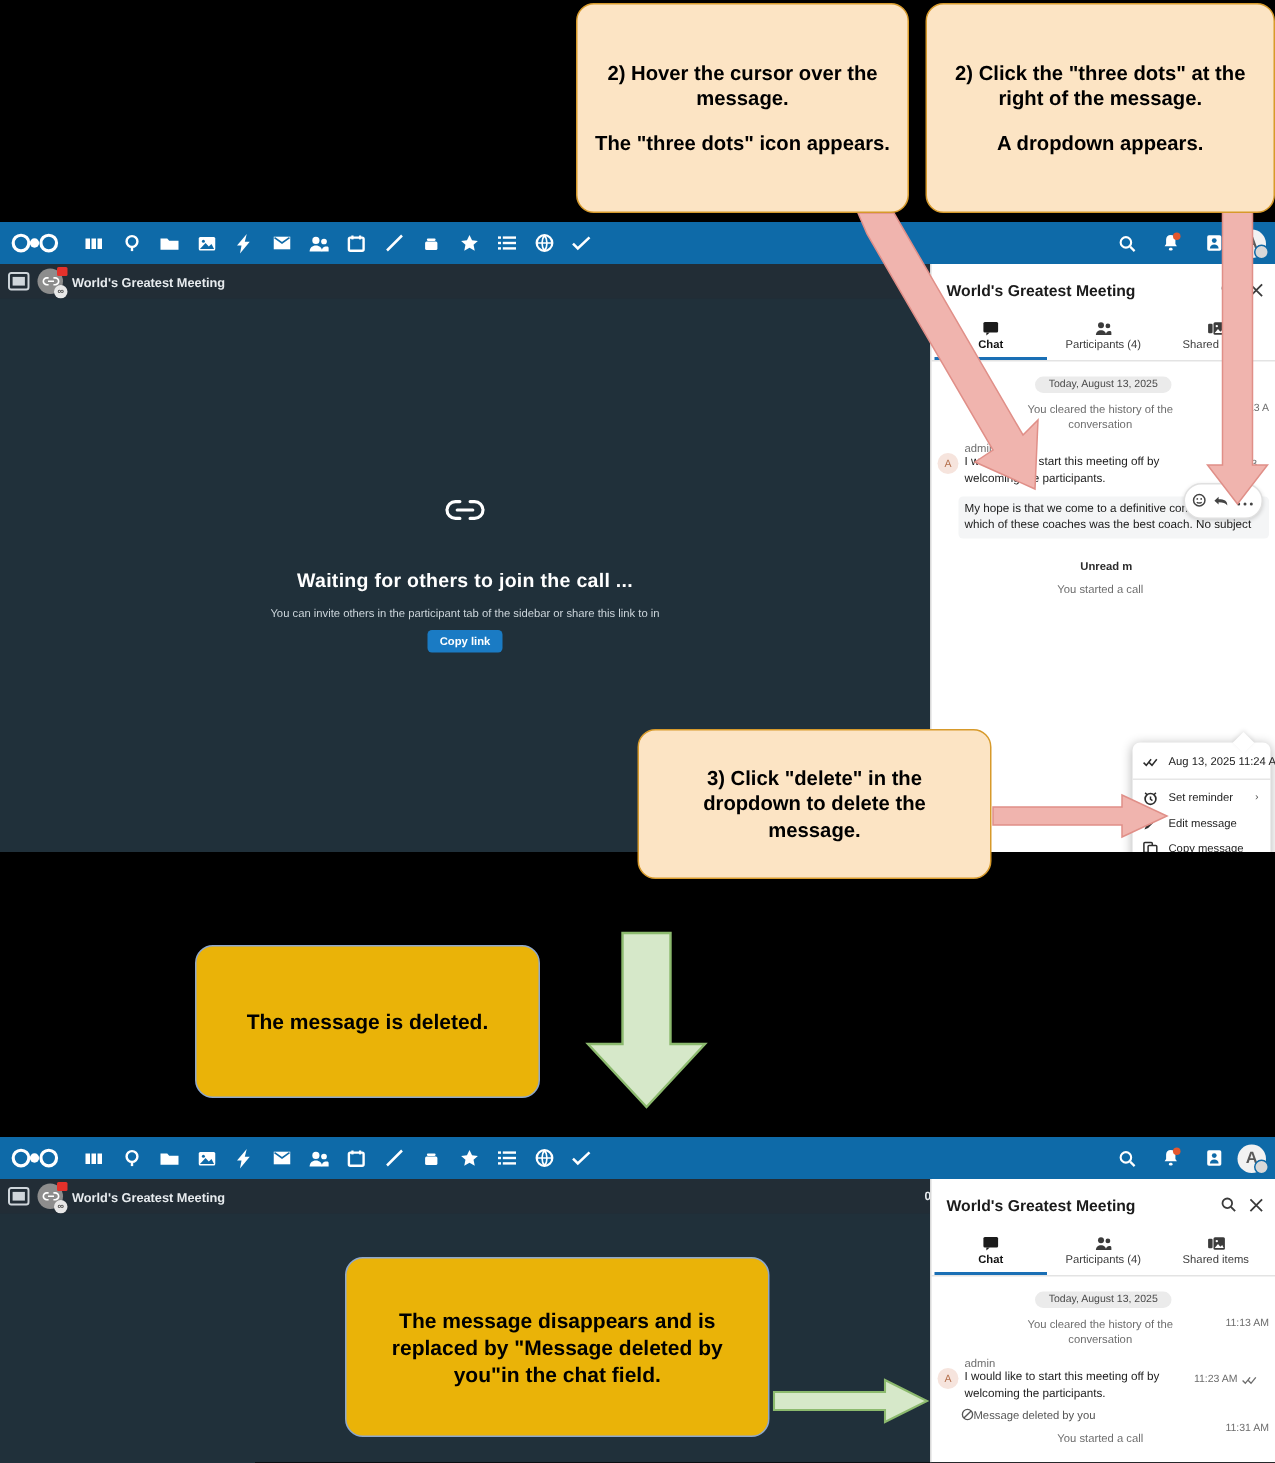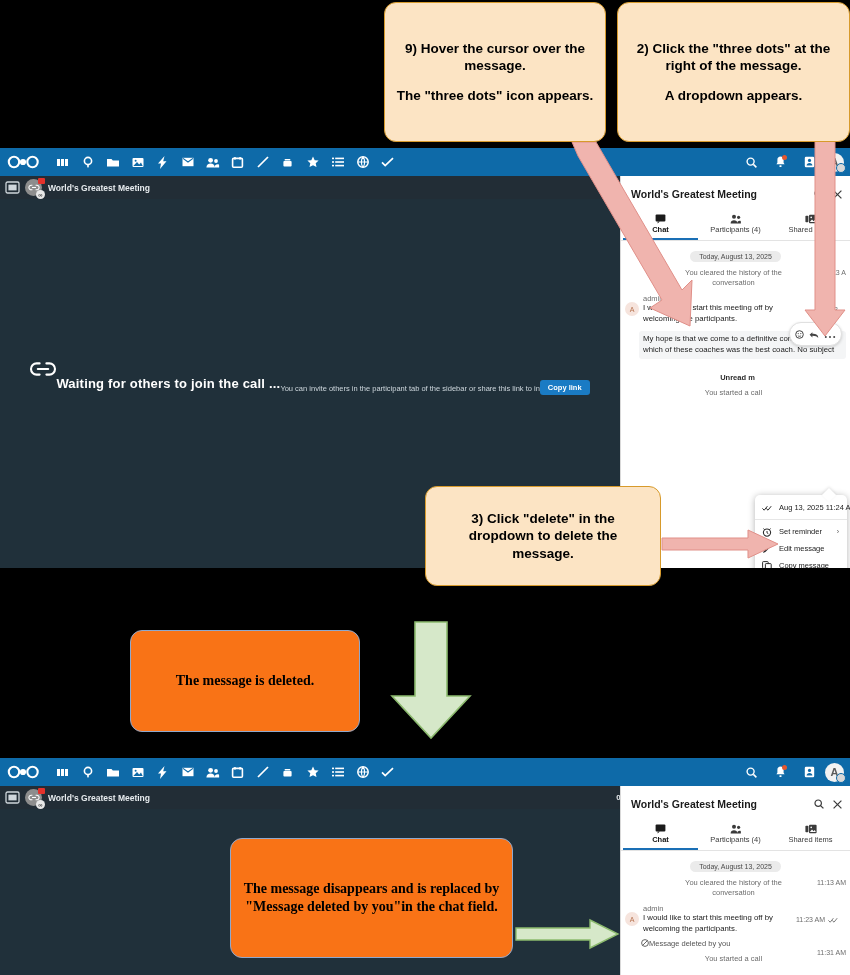--- a/index.html
+++ b/index.html
@@ -19,24 +19,23 @@
     font-weight: bold;
     line-height: 1.3;
     border-radius: 12px;
   }
   .callout-orange {
     background: #fce4c4;
     border: 1.5px solid #d79a2b;
     color: #000;
   }
   .callout-blue {
-    background: #f97316;
+    background: #eab308;
     border: 1.5px solid #8fa8cd;
     color: #000;
-    font-family: Liberation Serif, serif;
   }
   .callout p { margin: 0; }
   .callout .spacer { height: 0.85em; }
 
   
   .nc-window { position: absolute; left: 0; background: #1f2a33; overflow: hidden; }
   .nc-topbar {
     height: 28px; background: #0e6aa8;
     display: flex; align-items: center;
     padding: 0 6px;
@@ -103,21 +102,21 @@
     background: #e8403a; color: #fff;
     font-size: 8px; font-weight: bold;
     border-radius: 3px; padding: 3px 7px;
     display: flex; align-items: center; gap: 4px;
     white-space: nowrap;
   }
 
   
   .call-body {
     background: #20303a;
-    display: flex; flex-direction: row;
+    display: flex; flex-direction: column;
     align-items: center; justify-content: center;
     color: #fff; position: relative;
   }
   .link-icon { margin-bottom: 26px; }
   .wait-title { font-size: 13px; font-weight: bold; letter-spacing: .2px; }
   .wait-sub { font-size: 7.5px; color: #cdd6dc; margin-top: 10px; white-space: nowrap; }
   .copy-link {
     margin-top: 7px; background: #1a7bc4; color: #fff;
     font-size: 7.5px; font-weight: bold;
     border-radius: 3px; padding: 3px 8px;
@@ -869,21 +868,21 @@
   <svg class="arrow" style="left:388px; top:622px; width:86px; height:118px; z-index:60;">
     <polygon points="27,0 59,0 59,74 82,74 43,116 4,74 27,74" fill="#d6e8c9" stroke="#8cba6e" stroke-width="1.6"></polygon>
   </svg>
 
   <svg class="arrow" style="left:516px; top:920px; width:104px; height:30px; z-index:60;">
     <polygon points="0,8 74,8 74,0 102,14 74,28 74,20 0,20" fill="#d6e8c9" stroke="#8cba6e" stroke-width="1.4"></polygon>
   </svg>
 
   <div class="callout callout-orange" style="left:384px; top:2px; width:222px; height:140px; font-size:13.5px; padding:0 10px; z-index:80;">
     <div>
-      <p>9) Hover the cursor over the message.</p>
+      <p>2) Hover the cursor over the message.</p>
       <div class="spacer"></div>
       <p>The "three dots" icon appears.</p>
     </div>
   </div>
 
   <div class="callout callout-orange" style="left:617px; top:2px; width:233px; height:140px; font-size:13.5px; padding:0 10px; z-index:80;">
     <div>
       <p>2) Click the "three dots" at the right of the message.</p>
       <div class="spacer"></div>
       <p>A dropdown appears.</p>

